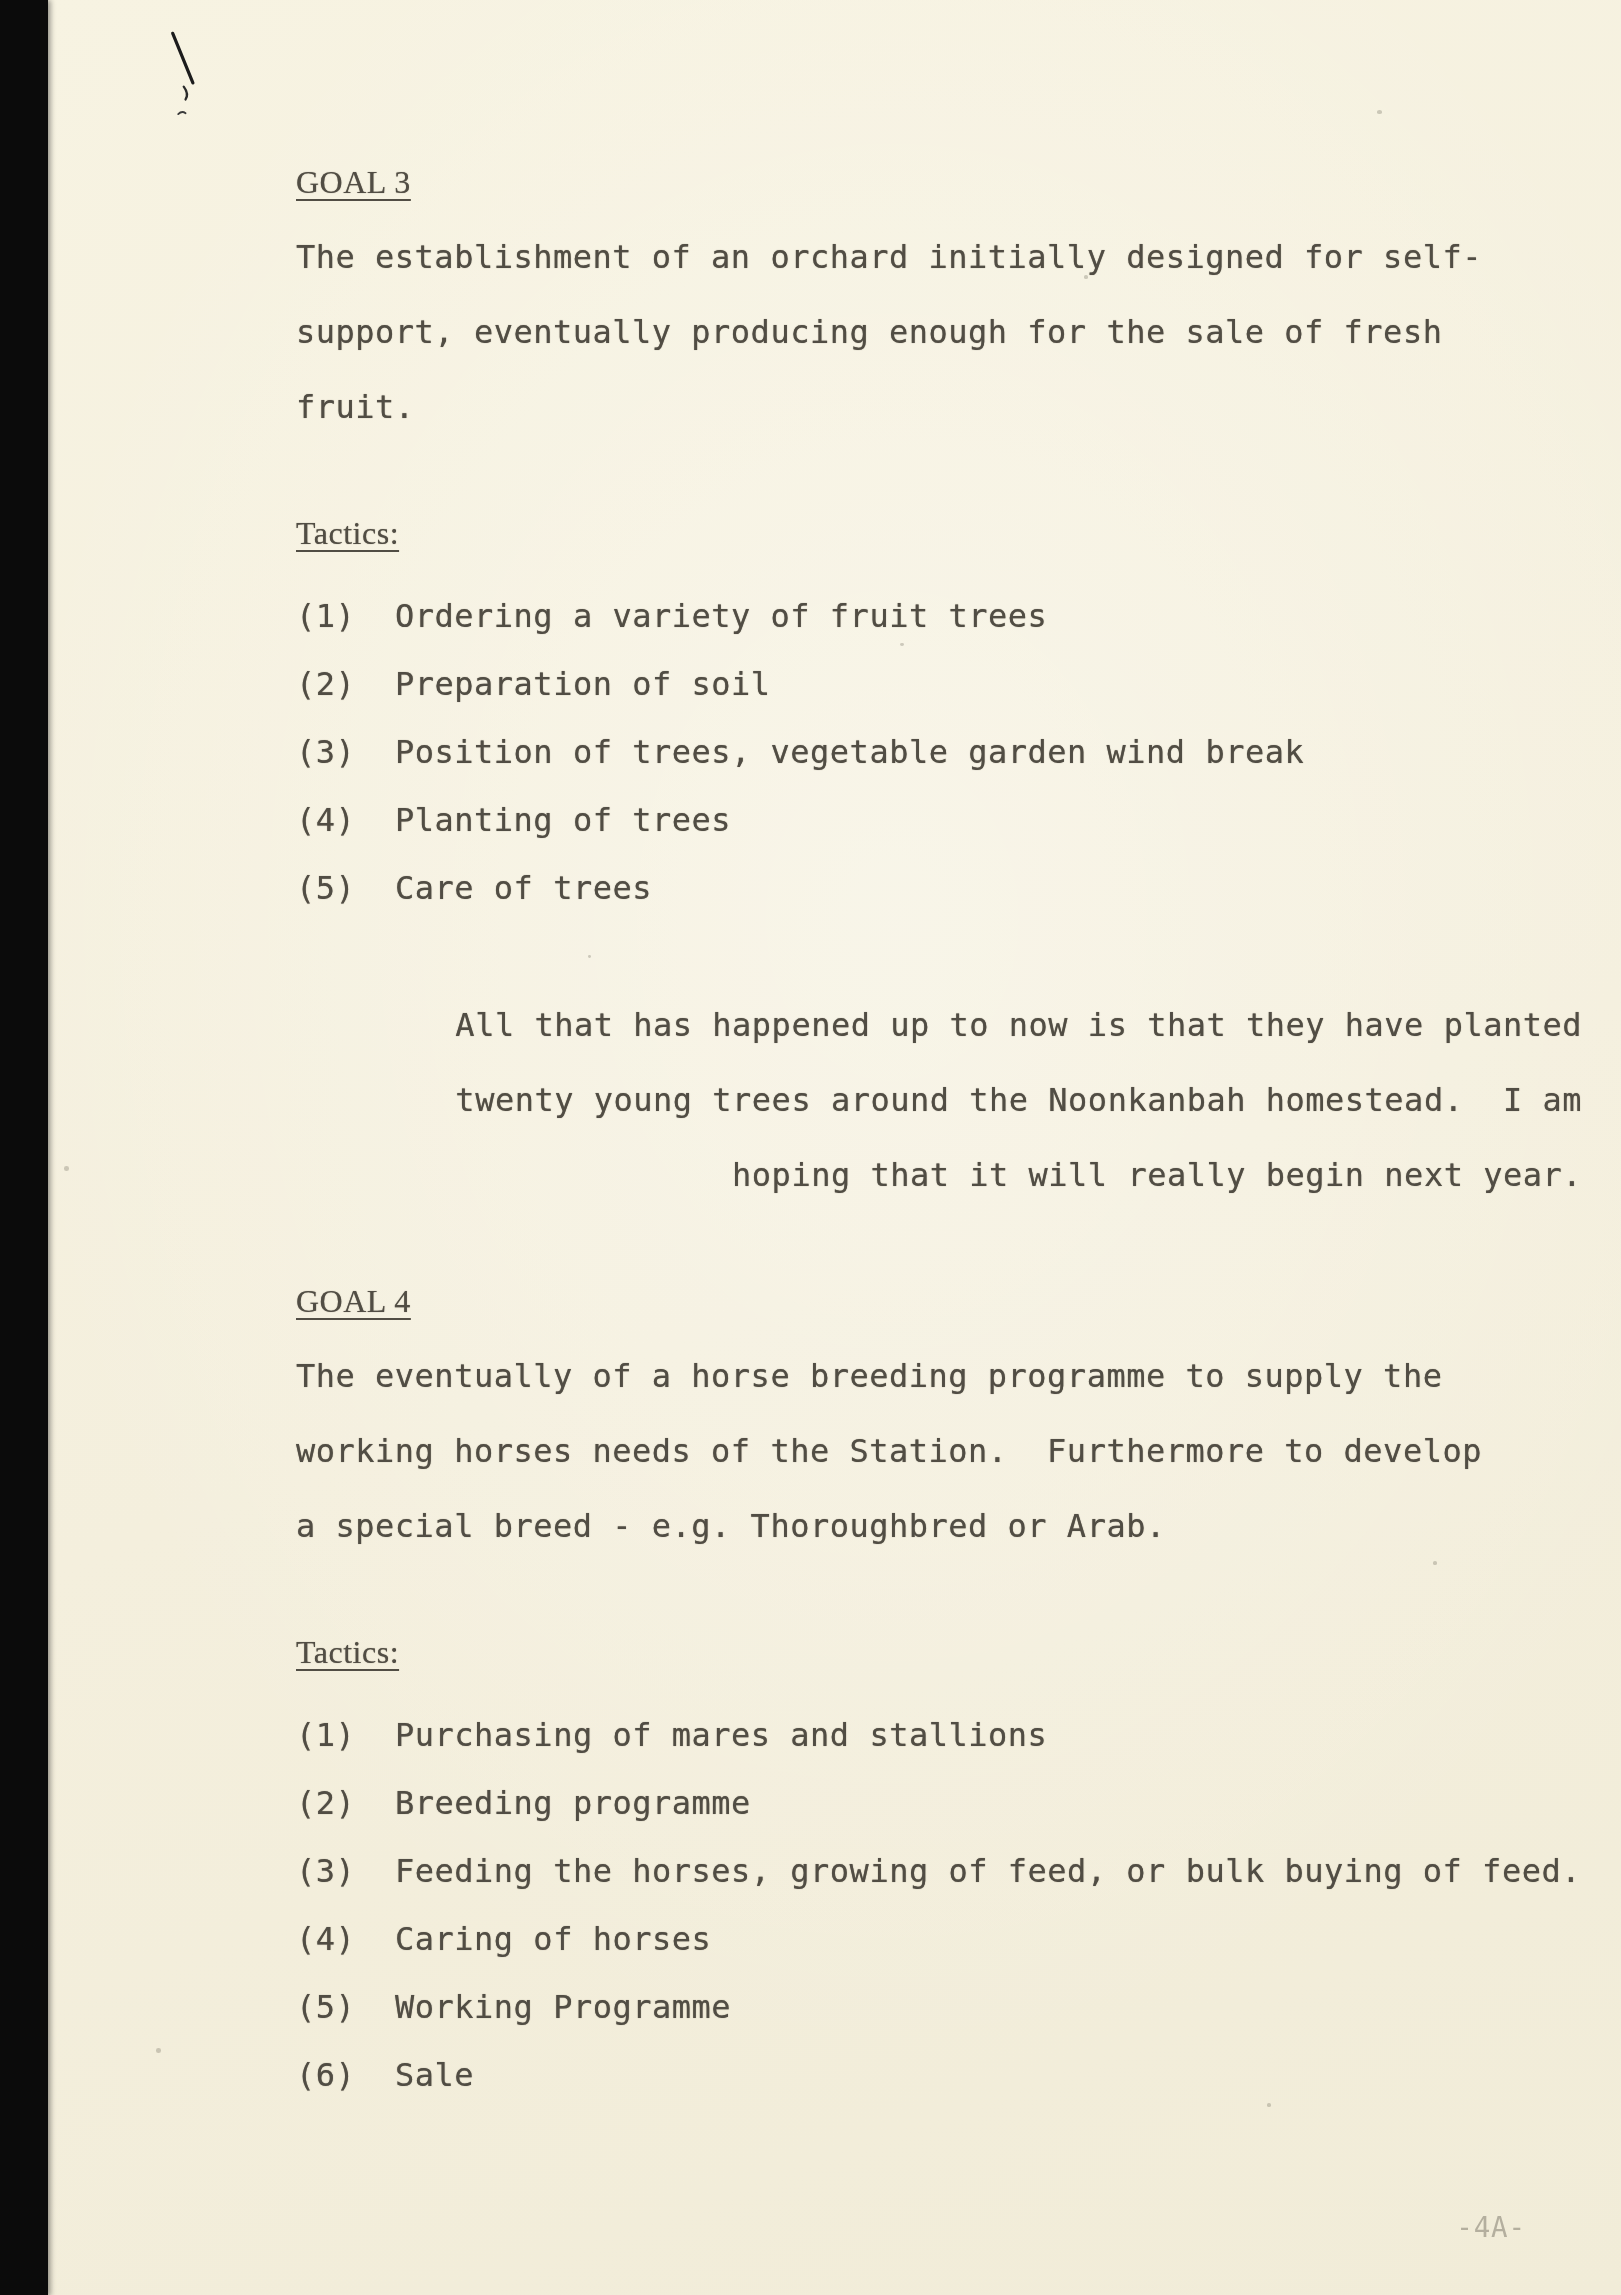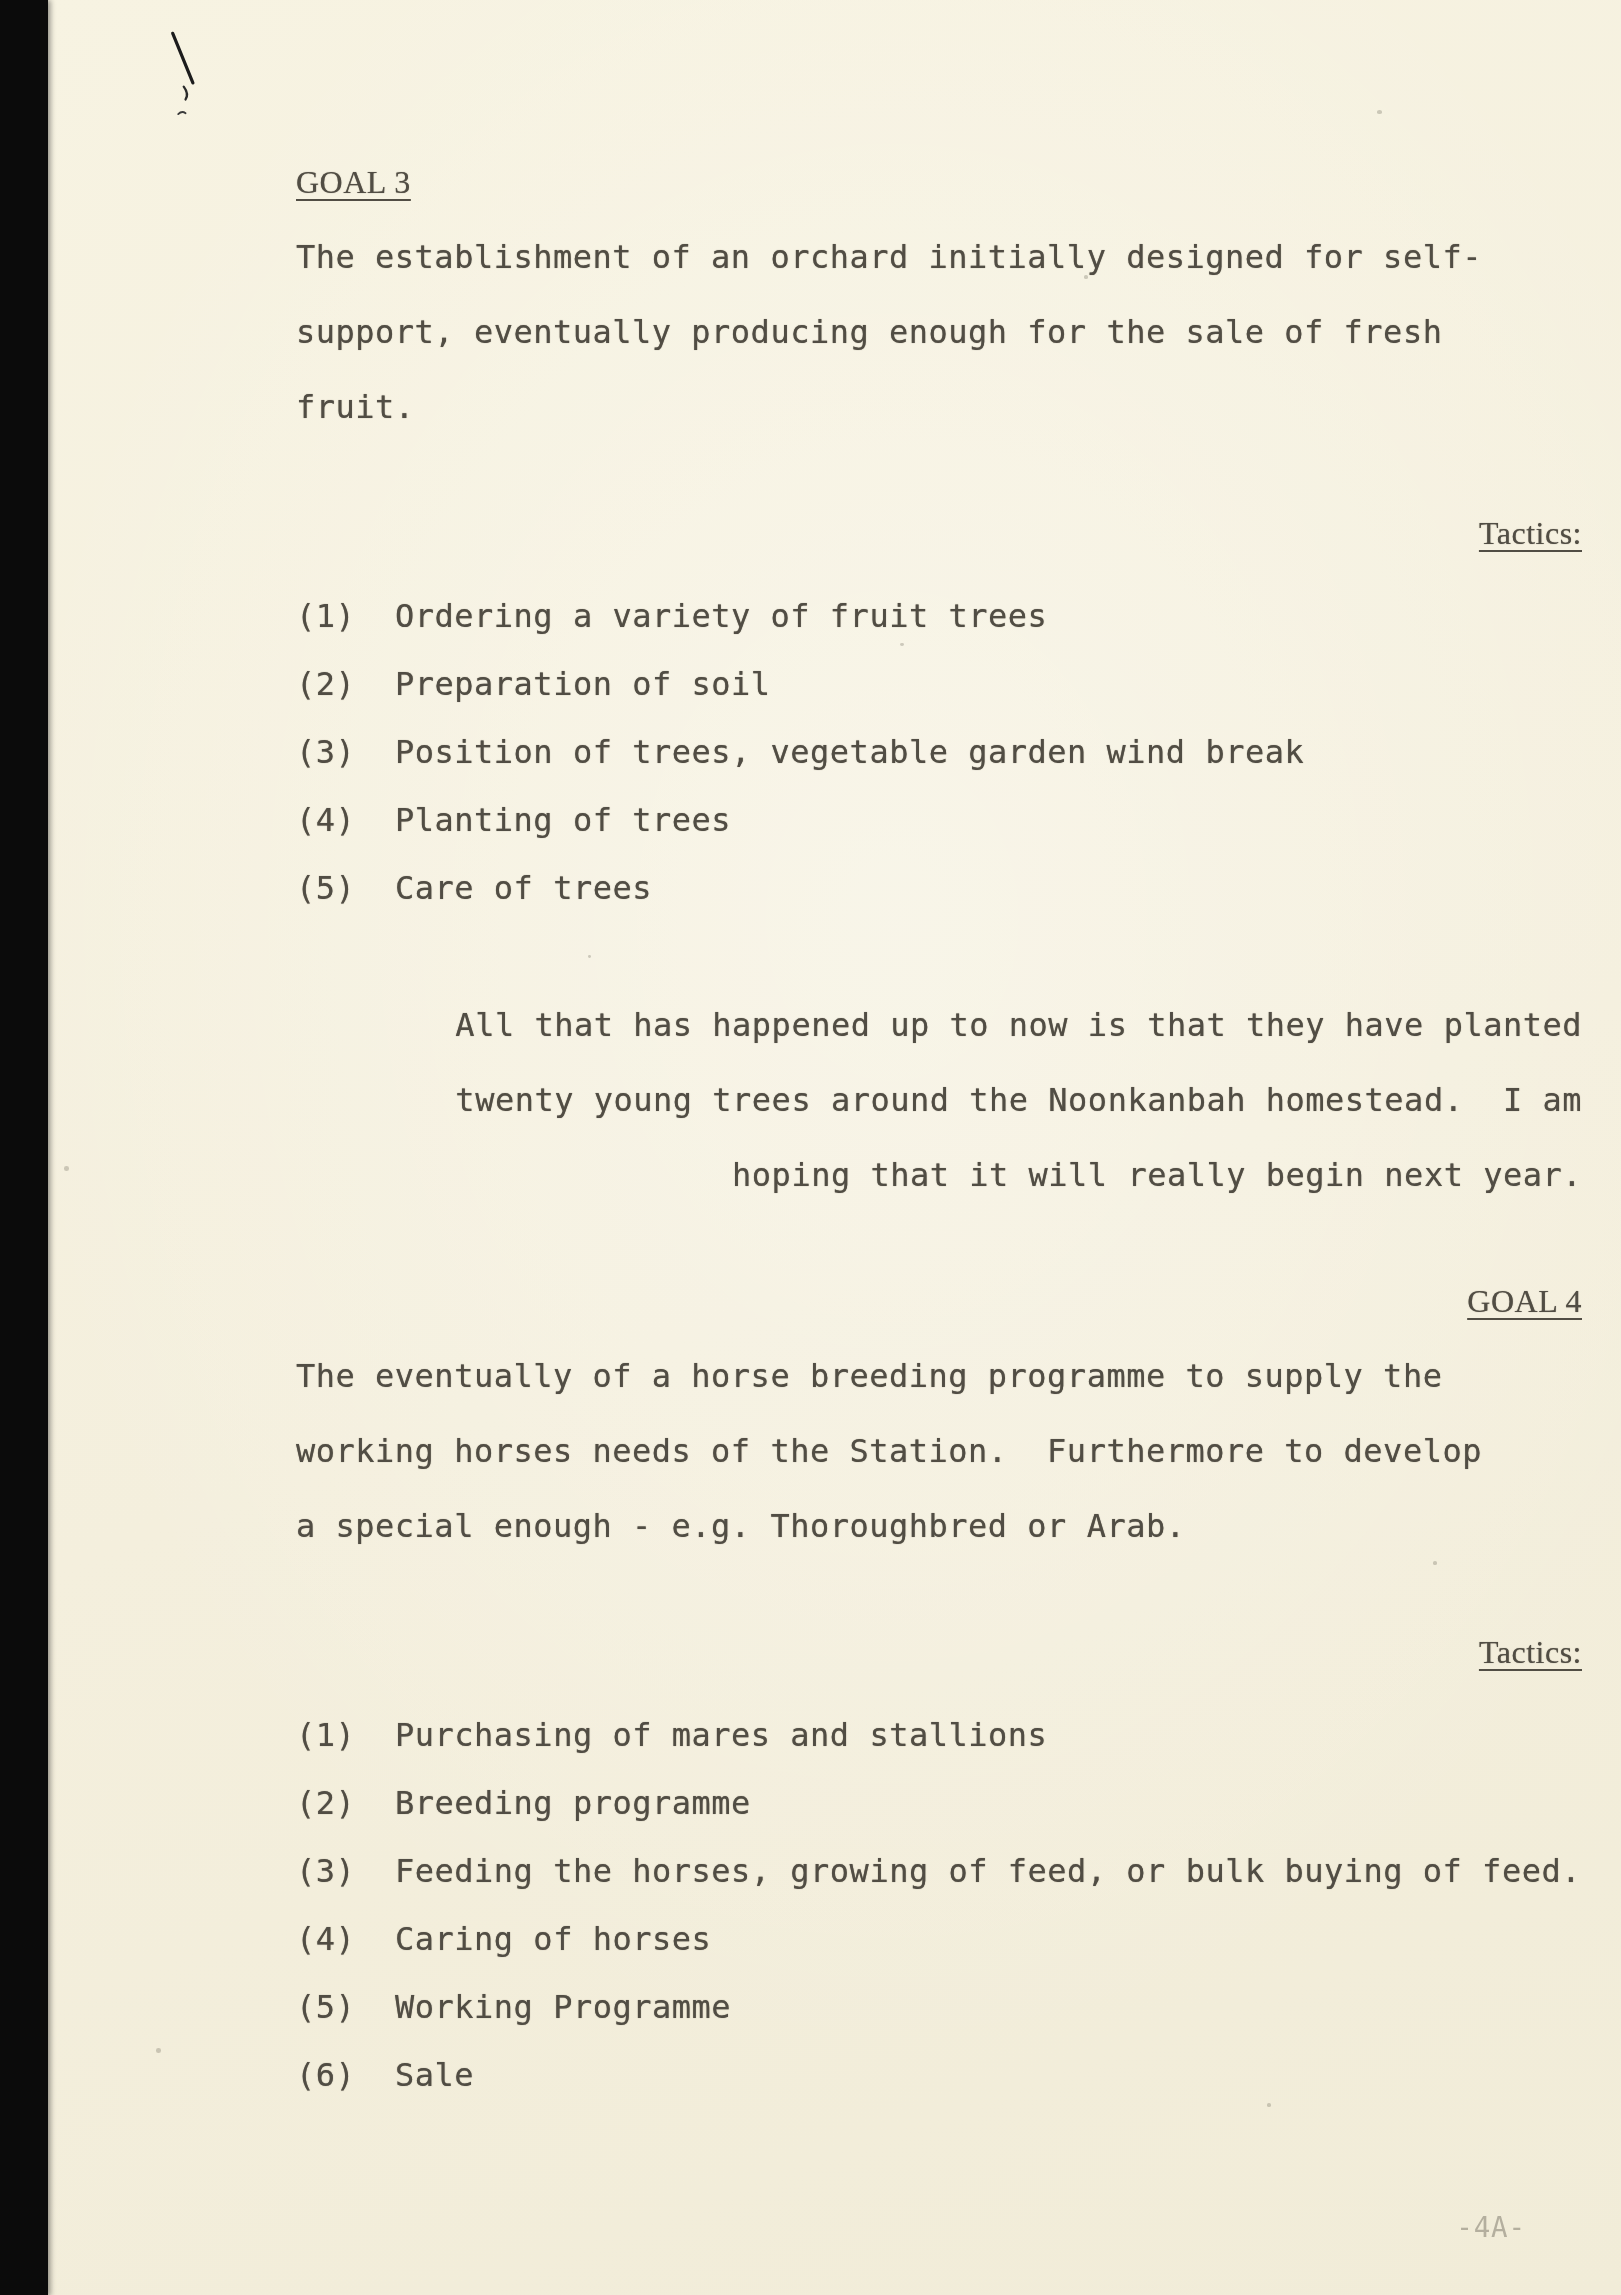--- a/index.html
+++ b/index.html
@@ -55,21 +55,21 @@
   .tactic-row {
     display: flex;
     line-height: 68px;
     white-space: pre;
   }
   .tactic-num {
     width: 99px;
     flex: 0 0 99px;
   }
   .gap-lg { margin-top: 66px; text-align: right; }
-  .gap-md { margin-top: 51px; text-align: right; }
+  .gap-md { margin-top: 51px; }
   .page-number {
     position: absolute;
     right: 96px;
     top: 2211px;
     font-size: 27.5px;
     opacity: 0.45;
     color: #6b665a;
     letter-spacing: 0.9px;
   }
   .pen-mark {
@@ -144,21 +144,21 @@
       <div>All that has happened up to now is that they have planted</div>
       <div>twenty young trees around the Noonkanbah homestead.  I am</div>
       <div>hoping that it will really begin next year.</div>
     </div>
 
     <div class="heading gap-md">GOAL 4</div>
 
     <div class="para">
       <div>The eventually of a horse breeding programme to supply the</div>
       <div>working horses needs of the Station.  Furthermore to develop</div>
-      <div>a special enough - e.g. Thoroughbred or Arab.</div>
+      <div>a special breed - e.g. Thoroughbred or Arab.</div>
     </div>
 
     <div class="heading tactics-heading gap-md">Tactics:</div>
 
     <div class="tactic-list">
       <div class="tactic-row">
         <span class="tactic-num">(1)</span>
         <span class="tactic-text">Purchasing of mares and stallions</span>
       </div>
       <div class="tactic-row">

